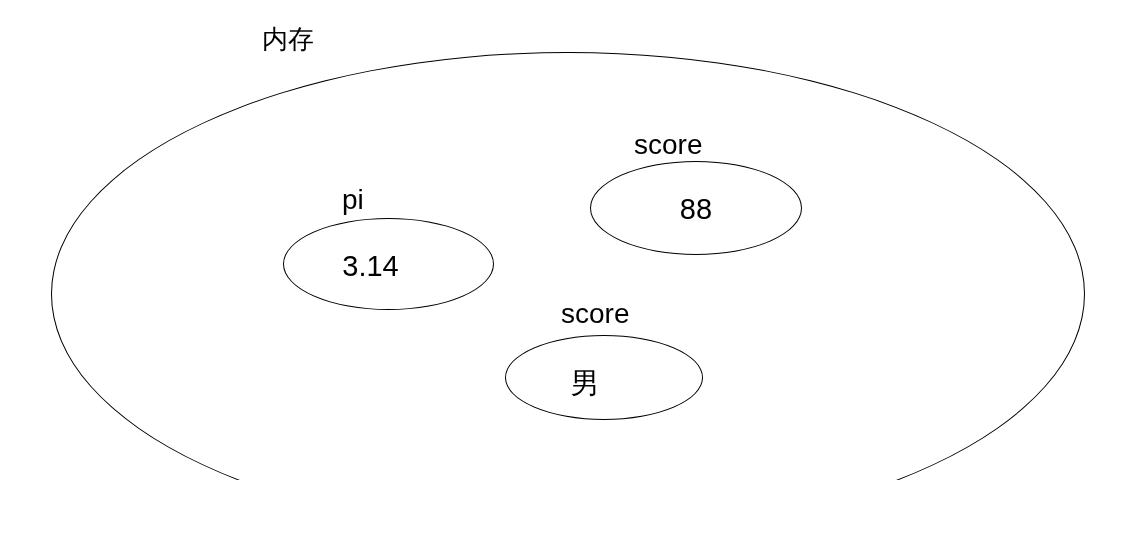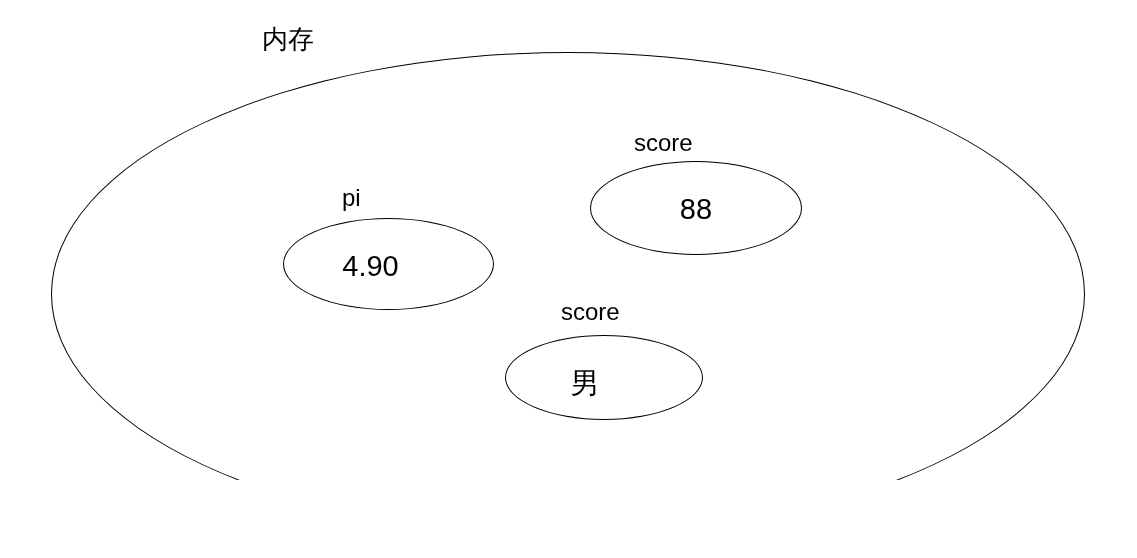--- a/index.html
+++ b/index.html
@@ -21,21 +21,21 @@
     box-sizing: border-box;
     border: 1px solid #000000;
     border-radius: 50%;
     background: transparent;
     display: flex;
     align-items: center;
     justify-content: center;
   }
   .label {
     position: absolute;
-    font-size: 24px;
+    font-size: 28px;
     line-height: 1;
     white-space: nowrap;
     color: #000000;
   }
   .value {
     font-size: 29px;
     line-height: 1;
     white-space: nowrap;
     color: #000000;
   }
@@ -62,21 +62,21 @@
 </head>
 <body>
 
 <div class="canvas">
 
   <div class="ellipse memory-ellipse"></div>
   <div class="label memory-label">内存</div>
 
   <div class="label pi-label">pi</div>
   <div class="ellipse pi-ellipse">
-    <span class="value pi-value">4.90</span>
+    <span class="value pi-value">3.14</span>
   </div>
 
   <div class="label score-label">score</div>
   <div class="ellipse score-ellipse">
     <span class="value score-value">88</span>
   </div>
 
   <div class="label gender-label">score</div>
   <div class="ellipse gender-ellipse">
     <span class="value gender-value">男</span>

